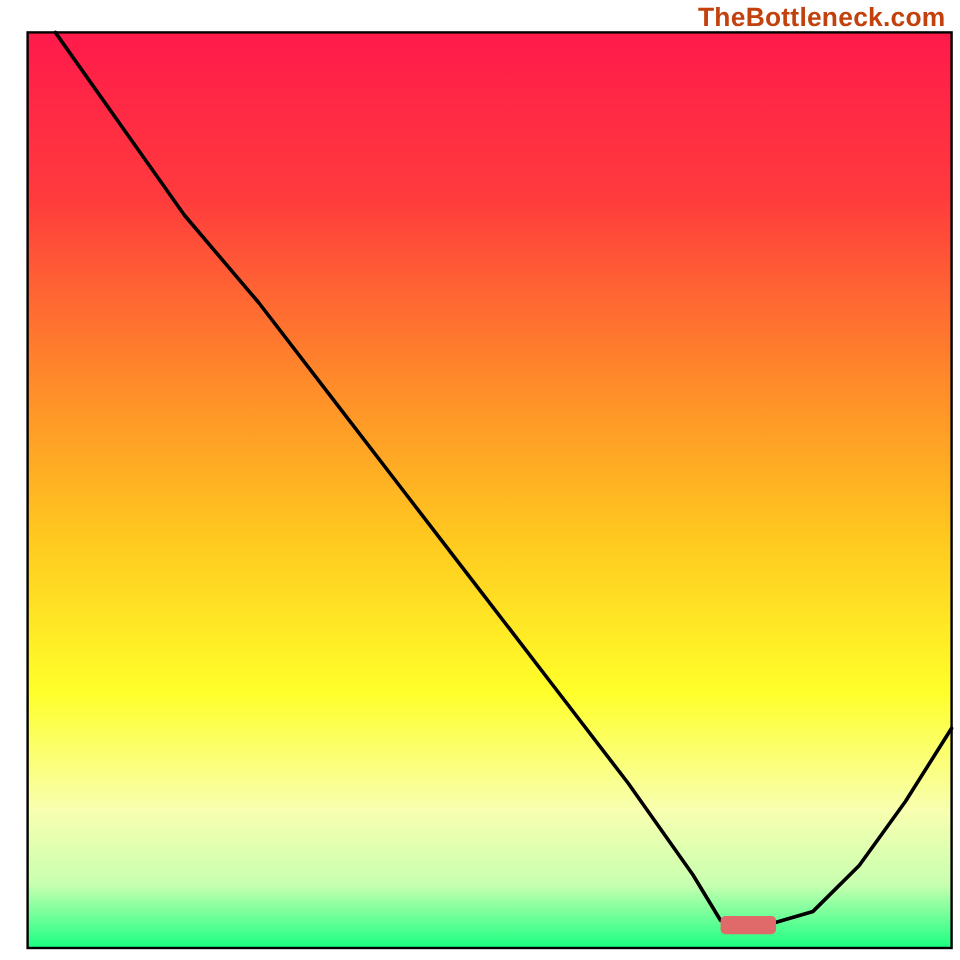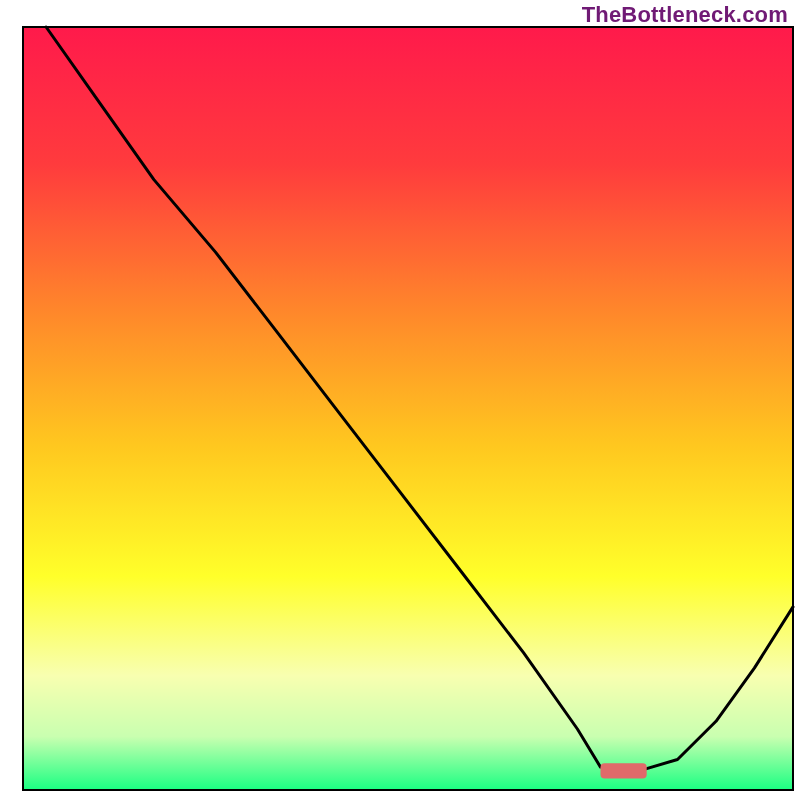--- a/index.html
+++ b/index.html
@@ -14,21 +14,21 @@
     position: relative;
     width: 800px;
     height: 800px;
   }
   .watermark {
     position: absolute;
     top: 2px;
     right: 12px;
     font-size: 22px;
     font-weight: 600;
-    color: #701a75;
+    color: #c2410c;
     letter-spacing: 0.2px;
   }
   svg.chart {
     position: absolute;
     top: 0;
     left: 0;
   }
 </style>
 </head>
 <body>

